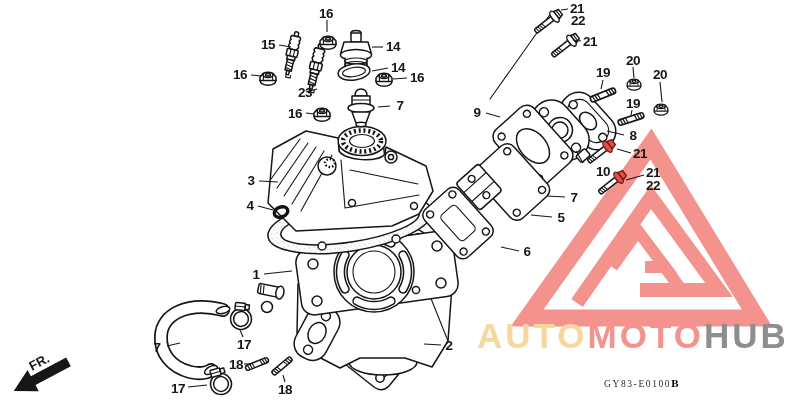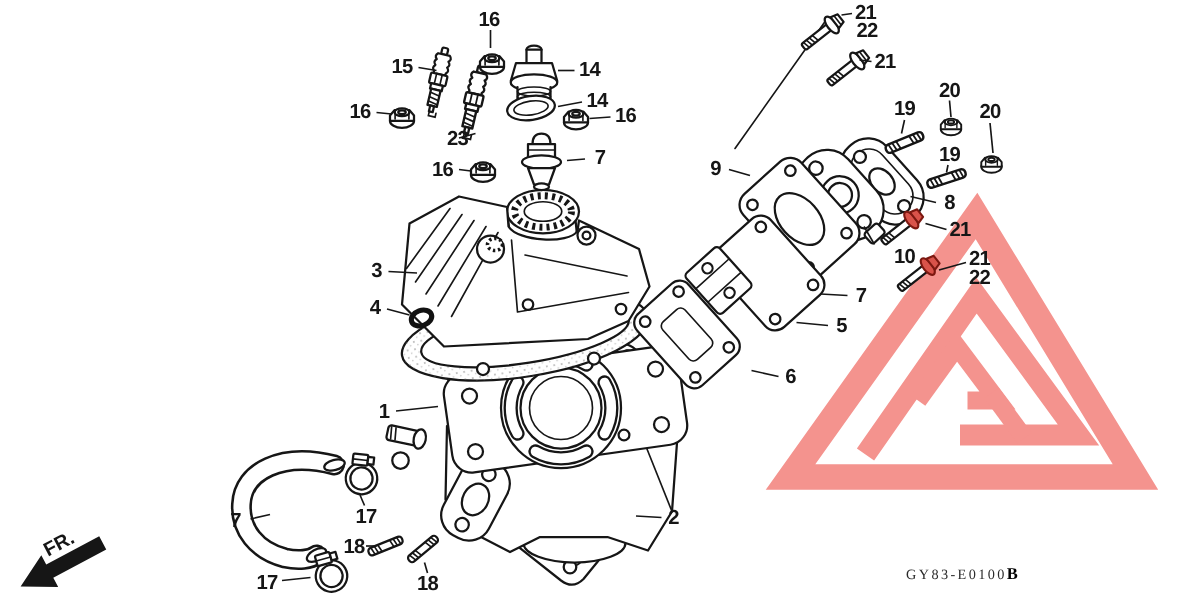--- a/index.html
+++ b/index.html
@@ -38,20 +38,21 @@
 
   <svg id="watermark-layer" width="800" height="400" viewBox="0 0 800 400">
     <g class="wm">
       <path d="M651,144 L757,318 L527,318 Z" stroke-width="17"></path>
       <path d="M577,303 L651,197 L719,290 L640,290" stroke-width="14"></path>
       <path d="M612,267 L638,231 L665,267 L645,267" stroke-width="12"></path>
       <path d="M661,262 L683,292" stroke-width="12"></path>
     </g>
   </svg>
 
+  <div id="brand-text"><span class="b1">AUTO</span><span class="b2">MOTO</span><span class="b3">HUB</span></div>
 
   <svg id="diagram-layer" width="800" height="400" viewBox="0 0 800 400">
     <defs>
       <pattern id="stip" width="5" height="5" patternUnits="userSpaceOnUse">
         <circle cx="1.2" cy="1.3" r="0.7" fill="#666"></circle>
         <circle cx="3.6" cy="3.5" r="0.55" fill="#888"></circle>
       </pattern>
 
       <g id="nut16">
         <ellipse class="ln" cx="0" cy="2.6" rx="8" ry="4.6"></ellipse>

